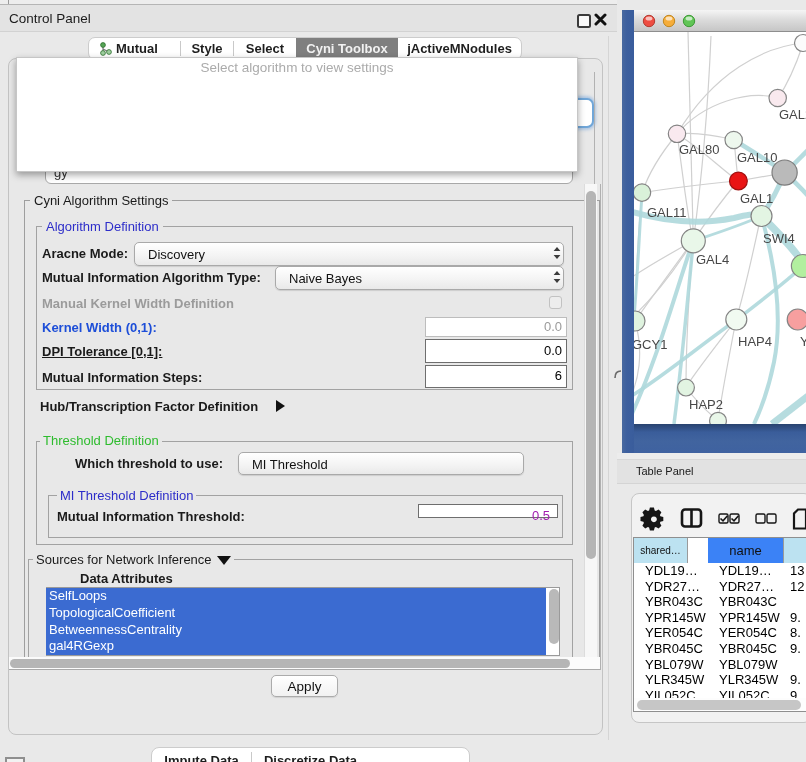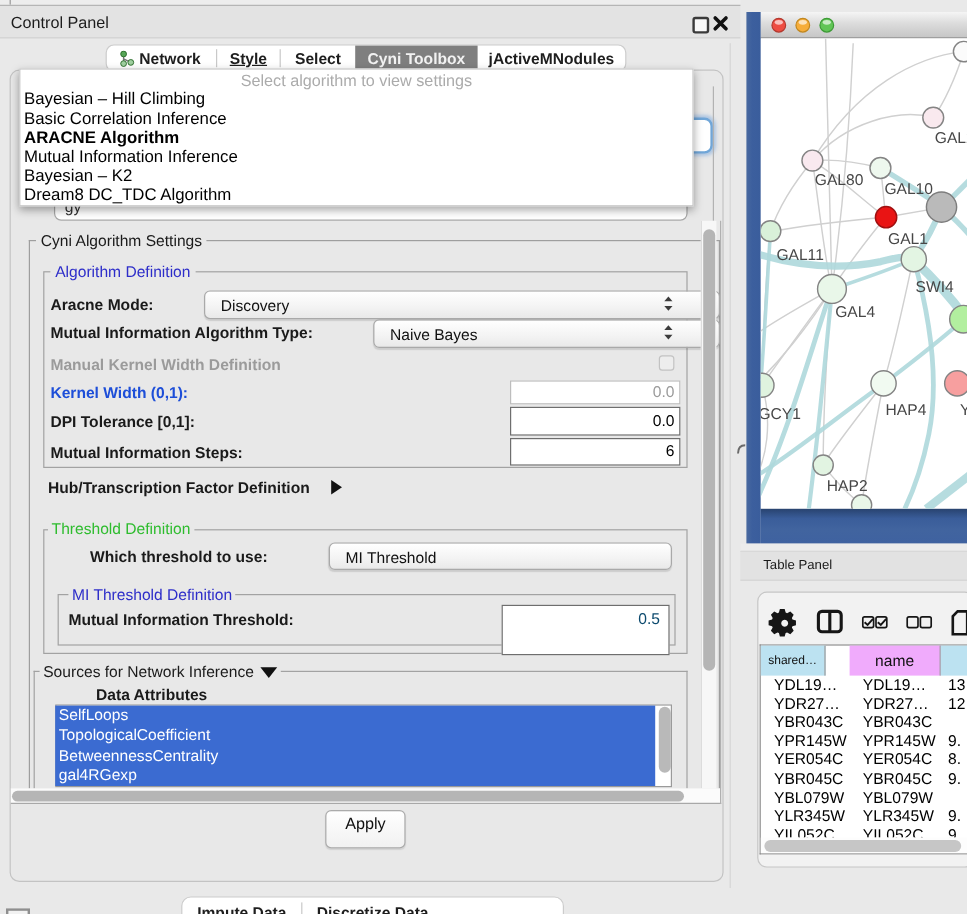--- a/index.html
+++ b/index.html
@@ -2,44 +2,44 @@
 <html><head>
 <meta charset="utf-8">
 <style>
 html,body{margin:0;padding:0;}
 body{width:806px;height:762px;position:relative;overflow:hidden;background:#e9e9e9;
  font-family:"Liberation Sans",sans-serif;-webkit-font-smoothing:antialiased;}
 .abs{position:absolute;}
 .lbl{font-size:13px;font-weight:bold;color:#1a1a1a;white-space:nowrap;}
 .glbl{font-size:13px;color:#1a1a1a;white-space:nowrap;}
 .combo{position:absolute;border:1px solid #a9a9a9;border-radius:5px;
- background:linear-gradient(#ffffff,#f3f3f3 60%,#e9e9e9);box-shadow:0 1px 1px rgba(0,0,0,0.12);margin-left:36px;}
+ background:linear-gradient(#ffffff,#f3f3f3 60%,#e9e9e9);box-shadow:0 1px 1px rgba(0,0,0,0.12);}
 .combo .ct{position:absolute;left:13px;top:4px;font-size:13px;color:#111;}
 .tfield{position:absolute;background:#fff;font-size:13px;text-align:right;}
 .seg{position:absolute;top:0;height:21px;line-height:21px;text-align:center;
  font-size:13px;font-weight:bold;color:#1e1e1e;}
 </style>
 </head>
 <body>
 
 <div class="abs" style="left:0;top:0;width:617px;height:4px;background:#ededed;"></div>
 <div class="abs" style="left:8px;top:0;width:1px;height:4px;background:#9a9a9a;"></div>
 <div class="abs" style="left:0;top:4px;width:617px;height:28px;background:#e3e3e3;border-top:1px solid #b5b5b5;border-bottom:1px solid #d2d2d2;box-sizing:border-box;"></div>
 <div class="abs" style="left:9px;top:11px;font-size:13.5px;color:#1c1c1c;">Control Panel</div>
 <div class="abs" style="left:577px;top:14px;width:10px;height:10px;border:2px solid #3a3a3a;border-radius:2.5px;background:#f8f8f8;"></div>
 <svg class="abs" style="left:594px;top:13px;" width="13" height="13" viewBox="0 0 13 13">
     <path d="M2 2 L11 11 M11 2 L2 11" stroke="#111" stroke-width="3" stroke-linecap="round"></path>
   </svg>
 
 <div class="abs" style="left:8px;top:58px;width:595px;height:677px;background:#e8e8e8;border:1px solid #c3c3c3;border-radius:8px;box-sizing:border-box;"></div>
 
 <div class="abs" style="left:88px;top:37px;width:432px;height:21px;background:#fff;border:1px solid #ccc;border-radius:7px;box-sizing:content-box;">
- <div class="seg" style="left:27px;width:64px;text-align:left;">Network</div>
+ <div class="seg" style="left:27px;width:64px;text-align:left;">Mutual</div>
  <div class="abs" style="left:91px;top:3px;width:1px;height:15px;background:#c9c9c9;"></div>
- <div class="seg" style="left:92px;width:52px;text-decoration:underline;">Style</div>
+ <div class="seg" style="left:92px;width:52px;">Style</div>
  <div class="abs" style="left:144px;top:3px;width:1px;height:15px;background:#c9c9c9;"></div>
  <div class="seg" style="left:145px;width:62px;">Select</div>
  <div class="seg" style="left:207px;width:102px;background:#7f7f7f;color:#f2f2f2;">Cyni Toolbox</div>
  <div class="seg" style="left:309px;width:123px;">jActiveMNodules</div>
  <svg class="abs" style="left:10px;top:4px;" width="14" height="14" viewBox="0 0 14 14">
    <path d="M4 3 L4 11 M4 7 L10 10" stroke="#777" stroke-width="1.2" fill="none"></path>
    <circle cx="4" cy="3" r="2.4" fill="#56a556" stroke="#2d6e2d" stroke-width="0.8"></circle>
    <circle cx="4" cy="11" r="2.4" fill="#9fcf9f" stroke="#2d6e2d" stroke-width="0.8"></circle>
    <circle cx="10" cy="10" r="2.4" fill="#9fcf9f" stroke="#2d6e2d" stroke-width="0.8"></circle>
  </svg>
@@ -79,21 +79,21 @@
 <svg class="abs" style="left:508px;top:455px;" width="10" height="14" viewBox="0 0 10 14">
     <path d="M5 1 L8.4 5 L1.6 5 Z" fill="#3c3c3c"></path>
     <path d="M5 13 L8.4 9 L1.6 9 Z" fill="#3c3c3c"></path>
   </svg>
 <div class="lbl abs" style="left:42px;top:296px;color:#9b9b9b;">Manual Kernel Width Definition</div>
 <div class="abs" style="left:549px;top:296px;width:11px;height:11px;border:1px solid #c2c2c2;border-radius:3px;background:#ededed;"></div>
 
 <div class="lbl abs" style="left:42px;top:320px;color:#1d4ed8;">Kernel Width (0,1):</div>
 <div class="tfield" style="left:425px;top:317px;width:142px;height:20px;border:1px solid #bdbdbd;box-sizing:border-box;line-height:18px;color:#9b9b9b;padding-right:4px;">0.0</div>
 
-<div class="lbl abs" style="left:42px;top:344px;">DPI Tolerance [0,1]:</div>
+<div class="lbl abs" style="left:42px;top:344px;text-decoration:underline;">DPI Tolerance [0,1]:</div>
 <div class="tfield" style="left:425px;top:339px;width:142px;height:24px;border:1.5px solid #6e6e6e;box-sizing:border-box;line-height:21px;color:#000;padding-right:4px;">0.0</div>
 
 <div class="lbl abs" style="left:42px;top:370px;">Mutual Information Steps:</div>
 <div class="tfield" style="left:425px;top:365px;width:142px;height:23px;border:1.5px solid #6e6e6e;box-sizing:border-box;line-height:20px;color:#000;padding-right:4px;">6</div>
 
 <div class="lbl abs" style="left:40px;top:399px;">Hub/Transcription Factor Definition</div>
 <svg class="abs" style="left:273px;top:399px;" width="14" height="14" viewBox="0 0 14 14">
     <path d="M3 1 L12 7 L3 13 Z" fill="#111"></path>
   </svg>
 
@@ -101,43 +101,42 @@
 <div class="glbl abs" style="left:40px;top:433px;background:#e8e8e8;padding:0 3px;color:#2ebc2e;">Threshold Definition</div>
 
 <div class="lbl abs" style="left:75px;top:456px;">Which threshold to use:</div>
 <div class="combo" style="left:238px;top:452px;width:284px;height:21px;">
     <span class="ct">MI Threshold</span>
   </div>
 
 <div class="abs" style="left:48px;top:495px;width:515px;height:43px;border:1px solid #a2a2a2;box-sizing:border-box;"></div>
 <div class="glbl abs" style="left:57px;top:488px;background:#e8e8e8;padding:0 3px;color:#2d2dc9;">MI Threshold Definition</div>
 <div class="lbl abs" style="left:57px;top:509px;">Mutual Information Threshold:</div>
-<div class="tfield" style="left:418px;top:504px;width:140px;height:42px;border:1.5px solid #6e6e6e;box-sizing:border-box;line-height:22px;color:#0c4a6e;padding-right:7px;text-align:right;">0.5</div>
+<div class="tfield" style="left:418px;top:504px;width:140px;height:14px;border:1.5px solid #6e6e6e;box-sizing:border-box;line-height:22px;color:#a21caf;padding-right:7px;text-align:right;">0.5</div>
 
 <div class="abs" style="left:28px;top:559px;width:545px;height:98px;border:1px solid #a2a2a2;border-bottom:none;box-sizing:border-box;"></div>
 <div class="glbl abs" style="left:33px;top:552px;background:#e8e8e8;padding:0 3px;">Sources for Network Inference <span style="display:inline-block;width:0;height:0;border-left:7px solid transparent;border-right:7px solid transparent;border-top:9px solid #111;vertical-align:middle;margin-left:2px;"></span></div>
 <div class="lbl abs" style="left:36px;top:571px;padding-left:44px;">Data Attributes</div>
 
 <div class="abs" style="left:46px;top:587px;width:514px;height:69px;background:#fff;border:1px solid #9a9a9a;box-sizing:border-box;"></div>
 <div class="abs" style="left:46px;top:588px;width:500px;height:67px;background:#3b6bd1;color:#fff;font-size:13px;line-height:16.8px;padding-left:3px;box-sizing:border-box;overflow:hidden;">SelfLoops<br>TopologicalCoefficient<br>BetweennessCentrality<br>gal4RGexp</div>
 <div class="abs" style="left:549px;top:589px;width:9.5px;height:55px;background:#b9b9b9;border-radius:5px;"></div>
 
 <div class="abs" style="left:584px;top:184px;width:13px;height:473px;background:#f7f7f7;border-left:1px solid #dcdcdc;box-sizing:border-box;"></div>
 <div class="abs" style="left:585.5px;top:191px;width:10.5px;height:368px;background:#b5b5b5;border-radius:5.5px;"></div>
 <div class="abs" style="left:9px;top:657px;width:592px;height:12px;background:#fbfbfb;"></div>
 <div class="abs" style="left:10px;top:658.5px;width:560px;height:9px;background:#b5b5b5;border-radius:4.5px;"></div>
 <div class="abs" style="left:9px;top:669px;width:592px;height:1px;background:#a8a8a8;"></div>
 <div class="abs" style="left:600px;top:184px;width:1px;height:486px;background:#b0b0b0;"></div>
 
 <div class="abs" style="left:16px;top:57px;width:562px;height:115px;background:#ffffff;border:1px solid #c6c6c6;box-sizing:border-box;box-shadow:0 3px 7px rgba(0,0,0,0.35);">
  <div class="abs" style="left:0;top:2px;width:100%;text-align:center;font-size:13.5px;color:#ababab;">Select algorithm to view settings</div>
- <div class="abs" style="left:3px;top:17px;font-size:14px;color:#000;line-height:15.9px;white-space:nowrap;">Bayesian – Hill Climbing<br>Basic Correlation Inference<br><b>ARACNE Algorithm</b><br>Mutual Information Inference<br>Bayesian – K2<br>Dream8 DC_TDC Algorithm</div>
-</div>
-
-<div class="abs" style="left:271px;top:675px;width:67px;height:32px;border:1px solid #ababab;border-radius:5px;background:linear-gradient(#ffffff,#f1f1f1);text-align:center;font-size:13.5px;line-height:21px;color:#111;box-sizing:border-box;box-shadow:0 1px 1px rgba(0,0,0,0.1);">Apply</div>
+</div>
+
+<div class="abs" style="left:271px;top:675px;width:67px;height:22px;border:1px solid #ababab;border-radius:5px;background:linear-gradient(#ffffff,#f1f1f1);text-align:center;font-size:13.5px;line-height:21px;color:#111;box-sizing:border-box;box-shadow:0 1px 1px rgba(0,0,0,0.1);">Apply</div>
 
 <div class="abs" style="left:151px;top:704px;width:317px;height:25px;background:#fff;border:1px solid #ccc;border-radius:8px;box-sizing:content-box;margin-top:43px;">
  <div class="seg" style="left:0;width:99px;height:25px;line-height:25px;">Impute Data</div>
  <div class="abs" style="left:99px;top:4px;width:1px;height:17px;background:#c9c9c9;"></div>
  <div class="seg" style="left:100px;width:117px;height:25px;line-height:25px;">Discretize Data</div>
 </div>
 
 <div class="abs" style="left:5px;top:757px;width:20px;height:10px;border:2px solid #8f8f8f;background:#f2f2f2;box-sizing:border-box;"></div>
 
 <div class="abs" style="left:608px;top:36px;width:1px;height:704px;background:#d5d5d5;"></div>
@@ -251,21 +250,21 @@
   <path d="M80.5 13.5 l2.5 2.3 4.5 -5" stroke-width="1.6"></path>
   <path d="M91.5 13.5 l2.5 2.3 4.5 -5" stroke-width="1.6"></path>
   <rect x="116" y="9" width="9" height="9" rx="1.5"></rect>
   <rect x="127" y="9" width="9" height="9" rx="1.5"></rect>
  </g>
  <path d="M158 4.5 h8 v19 h-12 v-15 z" fill="none" stroke="#161616" stroke-width="2.2"></path>
 </svg>
 
 <div class="abs" style="left:633px;top:537px;width:173px;height:175px;background:#fff;border-top:1px solid #8f8f8f;border-left:1px solid #8f8f8f;border-bottom:1px solid #8f8f8f;box-sizing:border-box;"></div>
 <div class="abs" style="left:634px;top:538px;width:54px;height:25px;background:#bce2f1;border-right:1px solid #9a9a9a;box-sizing:border-box;text-align:center;font-size:10px;line-height:25px;color:#111;">shared…</div>
-<div class="abs" style="left:708px;top:538px;width:76px;height:25px;background:#f0abfc;border-right:1px solid #9a9a9a;box-sizing:border-box;text-align:center;font-size:13px;line-height:25px;color:#111;">name</div>
+<div class="abs" style="left:708px;top:538px;width:76px;height:25px;background:#3b82f6;border-right:1px solid #9a9a9a;box-sizing:border-box;text-align:center;font-size:13px;line-height:25px;color:#111;">name</div>
 <div class="abs" style="left:784px;top:538px;width:22px;height:25px;background:#bce2f1;"></div>
 <div class="abs" style="left:634px;top:563px;width:172px;height:135px;overflow:hidden;font-size:13px;color:#000;">
  <div style="position:absolute;left:11px;top:0;line-height:15.6px;">YDL19…<br>YDR27…<br>YBR043C<br>YPR145W<br>YER054C<br>YBR045C<br>YBL079W<br>YLR345W<br>YIL052C</div>
  <div style="position:absolute;left:85px;top:0;line-height:15.6px;">YDL19…<br>YDR27…<br>YBR043C<br>YPR145W<br>YER054C<br>YBR045C<br>YBL079W<br>YLR345W<br>YIL052C</div>
  <div style="position:absolute;left:156px;top:0;line-height:15.6px;">13<br>12<br>&nbsp;<br>9.<br>8.<br>9.<br>&nbsp;<br>9.<br>9.</div>
 </div>
 <div class="abs" style="left:634px;top:698px;width:172px;height:13px;background:#fdfdfd;"></div>
 <div class="abs" style="left:637px;top:699.5px;width:164px;height:10px;background:#c6c6c6;border-radius:5px;"></div>
 
 </body></html>

